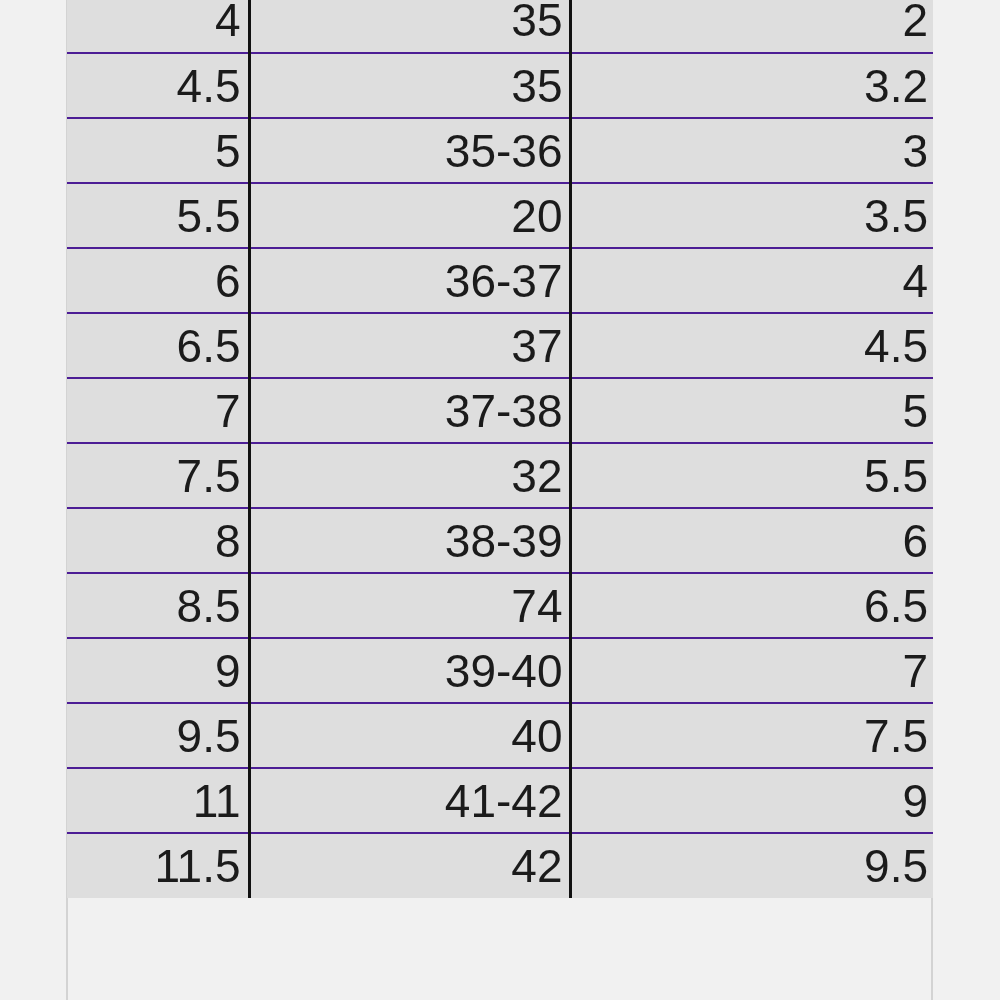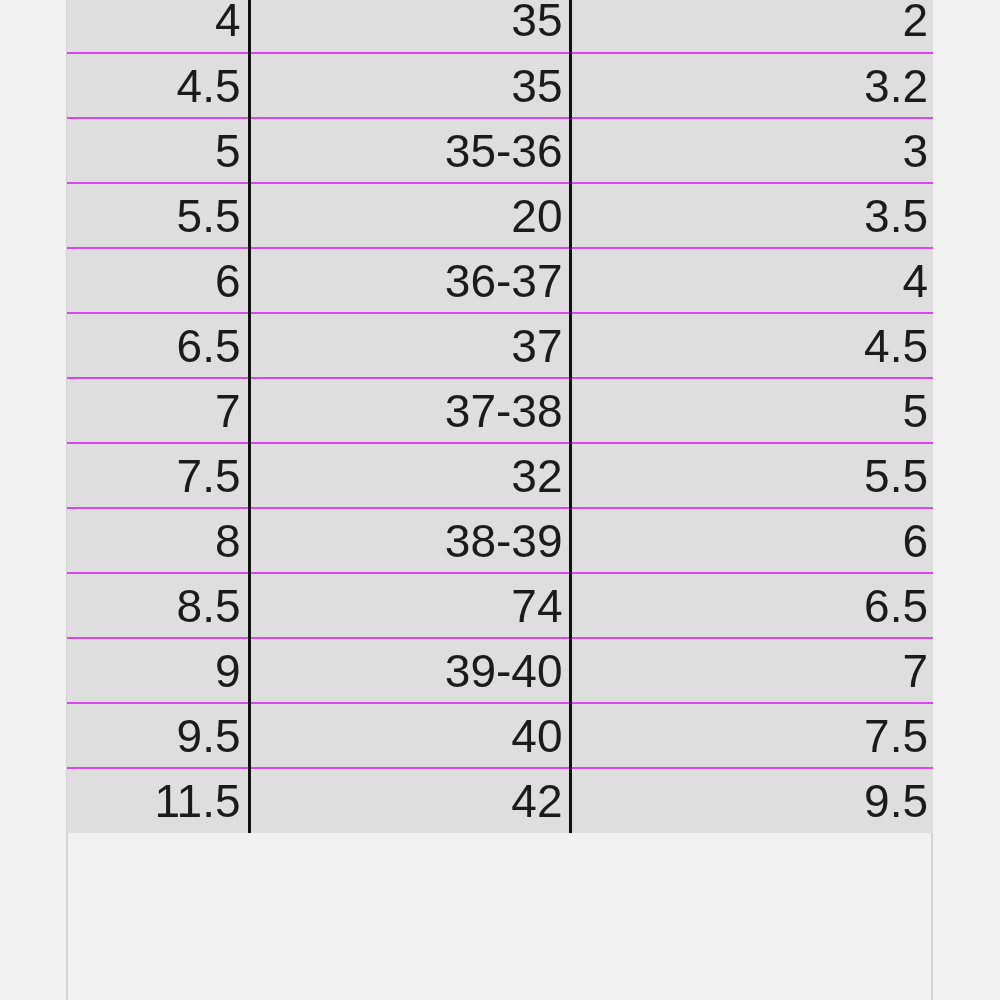--- a/index.html
+++ b/index.html
@@ -48,21 +48,21 @@
 
   table.size-table td {
     background: #dedede;
     color: #1b1b1b;
     font-size: 46px;
     line-height: 1;
     font-weight: 400;
     text-align: right;
     vertical-align: middle;
     padding: 0 7px 0 8px;
-    border-top: 2px solid #d946ef;
+    border-top: 2px solid #4c1d95;
     border-bottom: 0;
     white-space: nowrap;
     overflow: hidden;
     box-sizing: border-box;
   }
 
   
   table.size-table tr:first-child td {
     border-top: 0;
   }
@@ -167,20 +167,25 @@
             <td class="col-us">9</td>
             <td class="col-eu">39-40</td>
             <td class="col-uk">7</td>
           </tr>
           <tr>
             <td class="col-us">9.5</td>
             <td class="col-eu">40</td>
             <td class="col-uk">7.5</td>
           </tr>
           <tr>
+            <td class="col-us">11</td>
+            <td class="col-eu">41-42</td>
+            <td class="col-uk">9</td>
+          </tr>
+          <tr>
             <td class="col-us">11.5</td>
             <td class="col-eu">42</td>
             <td class="col-uk">9.5</td>
           </tr>
         </tbody>
     </table>
   </div>
 
 </div>
 

